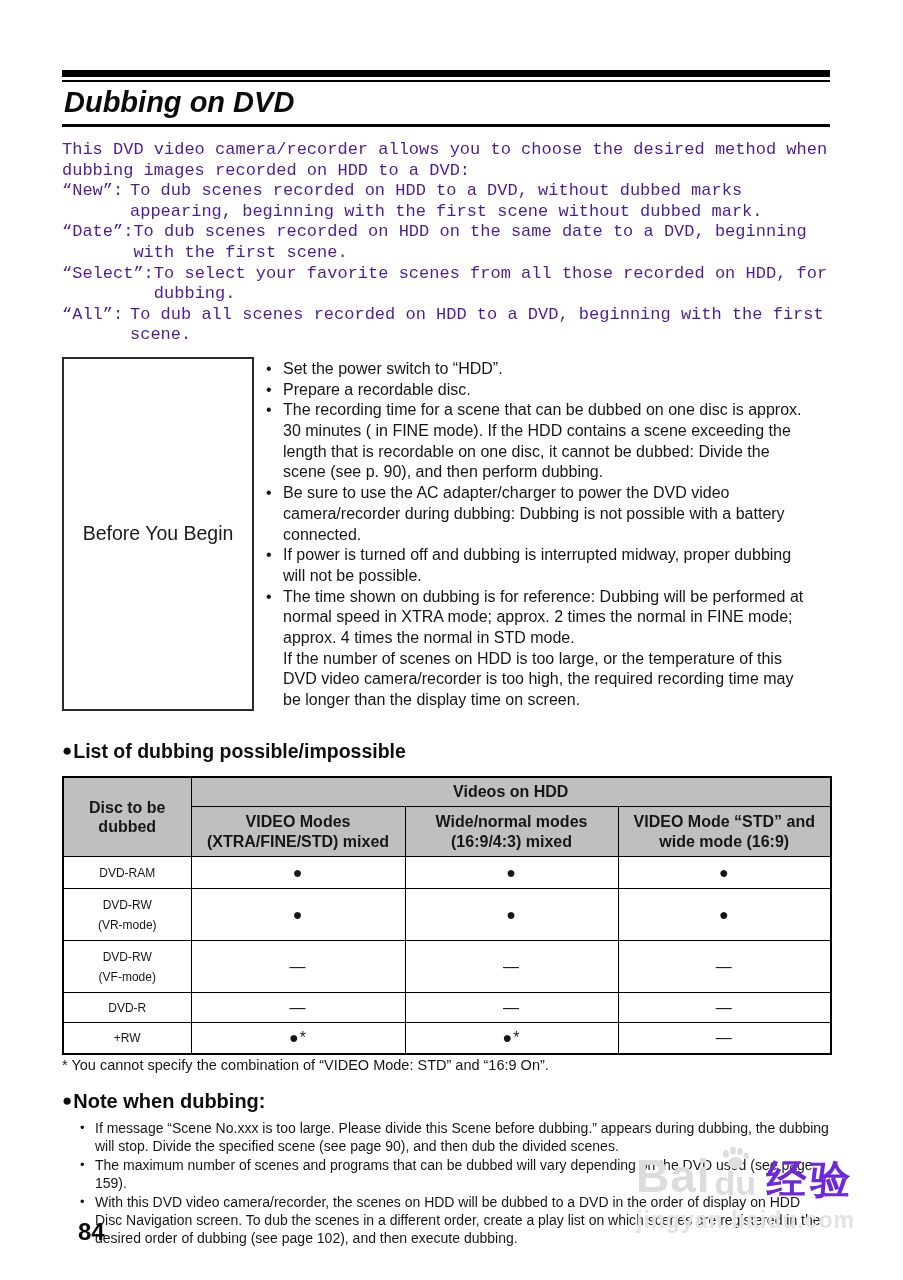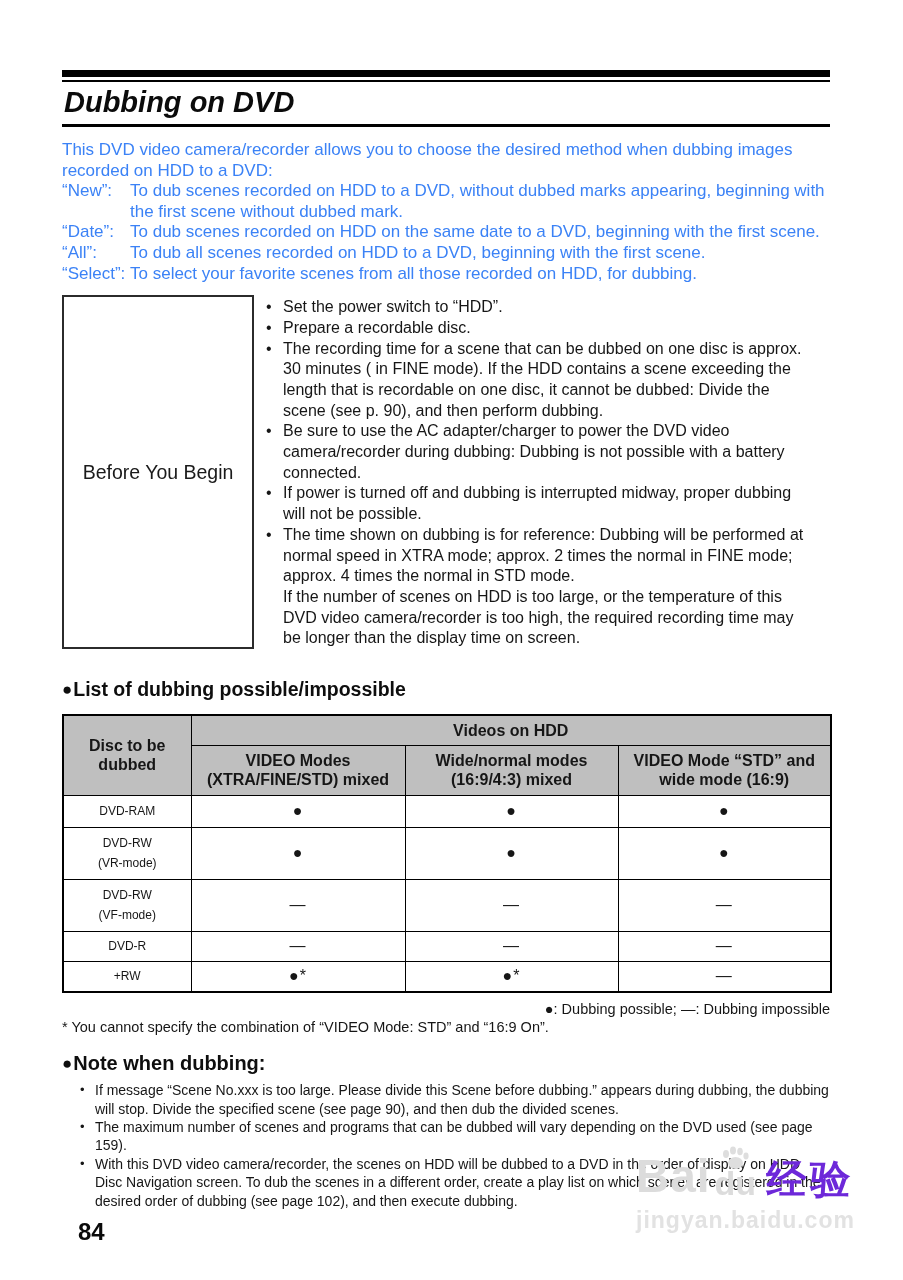--- a/index.html
+++ b/index.html
@@ -15,22 +15,22 @@
   .rule-thin  { margin-top:3px; height:2px; background:#000; }
   .title {
     font-family:"Liberation Sans",sans-serif; font-style:italic; font-weight:bold;
     font-size:29px; letter-spacing:0px; padding:4px 0 5px 2px; color:#0b0b0b;
   }
   .rule-title { height:3px; background:#000; }
 
   
   .intro {
     margin-top:13px;
-    font-family:Liberation Sans, sans-serif;
-    font-size:17px; line-height:20.6px; color:#3b82f6;
+    font-family:Liberation Mono, monospace;
+    font-size:17px; line-height:20.6px; color:#4c1d95;
   }
   .def-row { display:flex; }
   .def-term { flex:0 0 68px; }
   .def-desc { flex:1; }
 
   
   .byb { margin-top:11px; display:flex; align-items:stretch; }
   .byb-box {
     flex:0 0 192px; min-height:354px; border:2px solid #2b2b2b;
     display:flex; align-items:center; justify-content:center;
@@ -89,26 +89,26 @@
     <p>This DVD video camera/recorder allows you to choose the desired method when dubbing images recorded on HDD to a DVD:</p>
     <div class="def-row">
       <span class="def-term">“New”:</span>
       <span class="def-desc">To dub scenes recorded on HDD to a DVD, without dubbed marks appearing, beginning with the first scene without dubbed mark.</span>
     </div>
     <div class="def-row">
       <span class="def-term">“Date”:</span>
       <span class="def-desc">To dub scenes recorded on HDD on the same date to a DVD, beginning with the first scene.</span>
     </div>
     <div class="def-row">
+      <span class="def-term">“Select”:</span>
+      <span class="def-desc">To select your favorite scenes from all those recorded on HDD, for dubbing.</span>
+    </div>
+    <div class="def-row">
       <span class="def-term">“All”:</span>
       <span class="def-desc">To dub all scenes recorded on HDD to a DVD, beginning with the first scene.</span>
-    </div>
-    <div class="def-row">
-      <span class="def-term">“Select”:</span>
-      <span class="def-desc">To select your favorite scenes from all those recorded on HDD, for dubbing.</span>
     </div>
   </section>
 
   <section class="byb">
     <div class="byb-box">
       <span>Before You Begin</span>
     </div>
     <div class="byb-list">
       <div class="b-item">
         <span class="b-dot">•</span>
@@ -210,21 +210,20 @@
       <td class="disc-cell">
         <div>+RW</div>
       </td>
       <td class="val-cell">●*</td>
       <td class="val-cell">●*</td>
       <td class="val-cell">—</td>
     </tr>
   </tbody>
     </table>
 
-  <div class="legend">●: Dubbing possible; —: Dubbing impossible</div>
   <div class="footnote">* You cannot specify the combination of “VIDEO Mode: STD” and “16:9 On”.</div>
 
   <h2 class="sec-heading note-heading">
     <span class="marker">●</span>
     <span>Note when dubbing:</span>
   </h2>
 
   <div class="note-list">
     <div class="b-item">
       <span class="b-dot">•</span>

